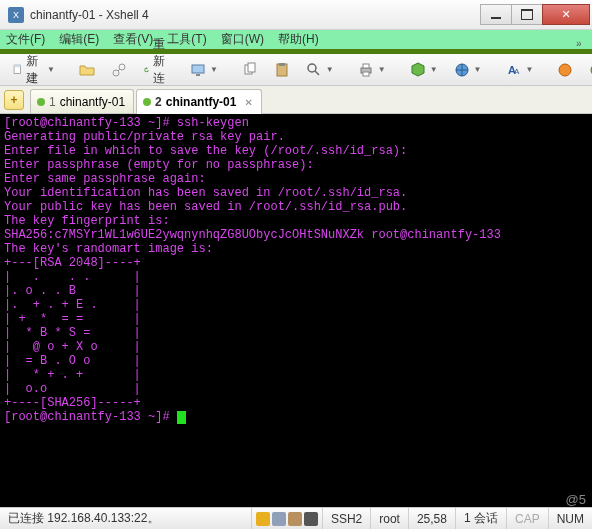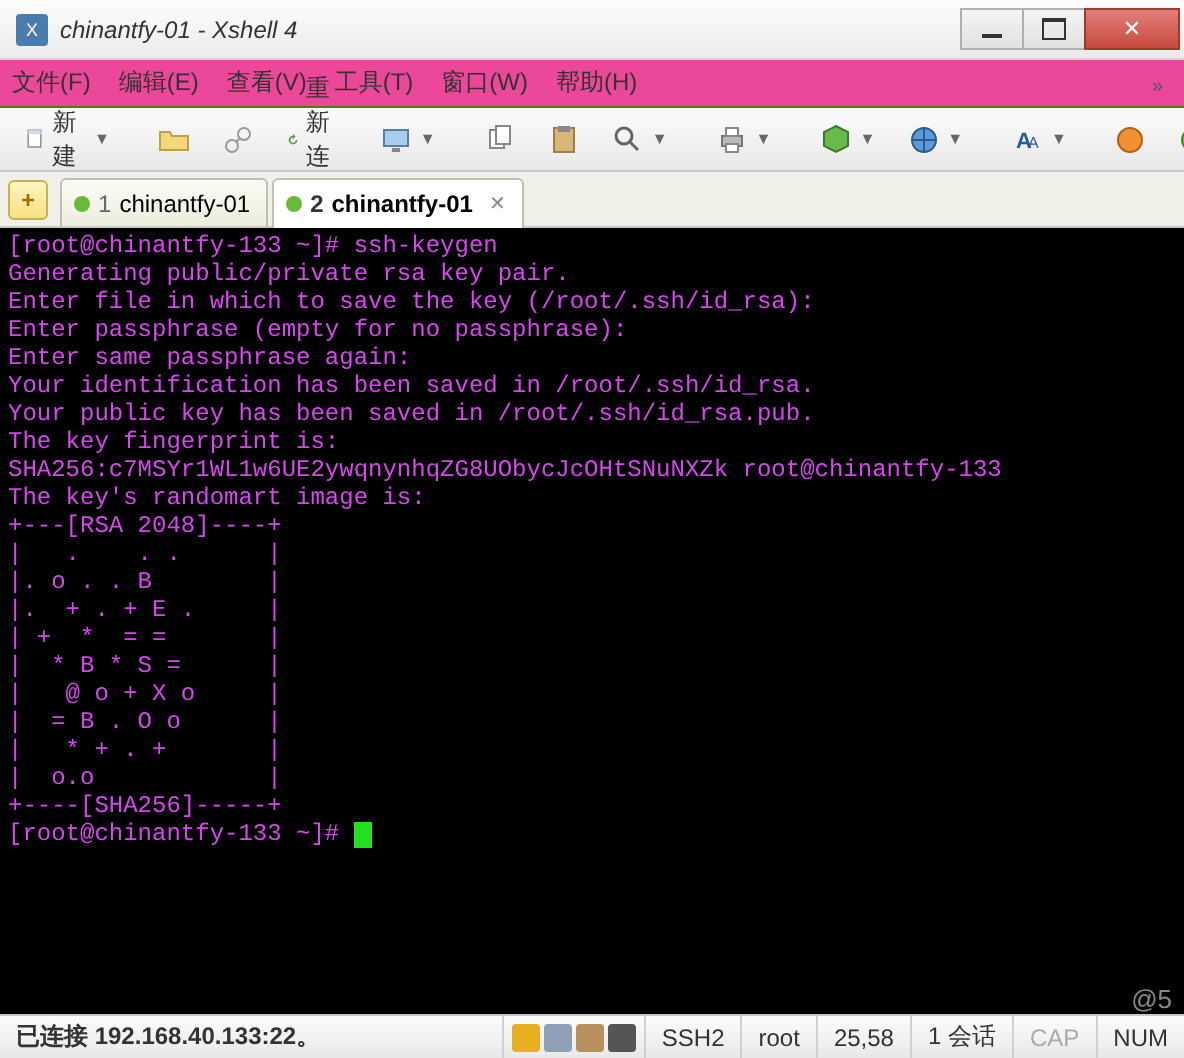--- a/index.html
+++ b/index.html
@@ -1,46 +1,46 @@
 <!DOCTYPE html>
 <html><head>
 <meta charset="utf-8">
 <style>
 * { margin:0; padding:0; box-sizing:border-box; }
 body { width:592px; height:529px; font-family:"Microsoft YaHei","Segoe UI",Tahoma,sans-serif; font-size:12px; background:#fff; overflow:hidden; position:relative; }
 .titlebar { height:30px; background:linear-gradient(#fdfdfd,#ebebeb); border-bottom:1px solid #d0d0d0; display:flex; align-items:center; padding:0 2px 0 8px; }
 .titlebar .icon { width:16px; height:16px; background:#4a7cb0; border-radius:2px; margin-right:6px; display:flex; align-items:center; justify-content:center; color:#fff; font-size:9px; }
-.titlebar .title { flex:1; color:#333;font-style:italic; }
+.titlebar .title { flex:1; color:#333; }
 .winbtns { display:flex; }
 .winbtn { width:32px; height:21px; display:flex; align-items:center; justify-content:center; border:1px solid #b0b0b0; margin-left:-1px; background:linear-gradient(#f5f5f5,#e0e0e0); cursor:pointer; }
 .winbtn.min::before{content:"";width:10px;height:2px;background:#333;margin-top:6px;}
 .winbtn.max::before{content:"";width:10px;height:8px;border:1px solid #333;border-top:2px solid #333;}
 .winbtn.close{ background:linear-gradient(#e37f7b,#c74a3c); width:48px; border-color:#9a3b30;}
 .winbtn.close::before{content:"✕";color:#fff;font-size:11px;}
-.menubar { height:24px; background:#ec4899; border-bottom:1px solid #4d7c0f; display:flex; align-items:center; padding:0 6px; gap:14px; }
+.menubar { height:24px; background:#86efac; border-bottom:5px solid #4d7c0f; display:flex; align-items:center; padding:0 6px; gap:14px; }
 .menubar span{ color:#333; cursor:pointer; }
 .toolbar { height:32px; background:linear-gradient(#fcfcfc,#e8e8e8); border-bottom:1px solid #c8c8c8; display:flex; align-items:center; padding:0 6px; gap:4px; }
 .tbtn { height:24px; padding:0 5px; display:flex; align-items:center; gap:3px; border:1px solid transparent; border-radius:2px; cursor:pointer; }
 .tbtn svg{width:16px;height:16px;}
 .tbtn .drop{font-size:8px;color:#666;margin-left:1px;}
 .sep{width:1px;height:22px;background:#c0c0c0;margin:0 2px;}
 .new-lbl{font-size:12px;color:#333;}
 .tabbar { height:28px; background:#f0f0e8; border-bottom:1px solid #c8c8c8; display:flex; align-items:flex-end; padding:0 4px; gap:2px; }
 .addtab{width:20px;height:20px;background:linear-gradient(#fff5c0,#f5e080);border:1px solid #c8b050;border-radius:3px;display:flex;align-items:center;justify-content:center;cursor:pointer;margin-bottom:3px;margin-right:4px;color:#a07000;font-weight:bold;}
 .tab { height:24px; padding:0 8px 0 6px; display:flex; align-items:center; gap:4px; border:1px solid #c0c0b8; border-bottom:none; background:linear-gradient(#fdfdf5,#ececdc); border-radius:3px 3px 0 0; cursor:pointer; }
 .tab.active{background:#fff;height:25px;margin-bottom:-1px;}
 .tab .dot{width:8px;height:8px;border-radius:50%;background:#6aba3a;}
 .tab .num{color:#666;}
 .tab .close{color:#888;font-size:10px;margin-left:4px;}
 .terminal { background:#000; color:#d946ef; font-family:"Consolas","Courier New",monospace; font-size:12px; line-height:14px; padding:2px 4px; height:411px; overflow:hidden; white-space:pre; position:relative; }
 .cursor{display:inline-block;width:9px;height:13px;background:#20e020;vertical-align:text-bottom;}
 .watermark{position:absolute;bottom:22px;right:6px;color:#888;font-size:13px;z-index:5;}
 .statusbar { height:22px; background:linear-gradient(#fcfcfc,#e8e8e8); border-top:1px solid #c8c8c8; display:flex; align-items:center; font-size:12px; color:#333; position:absolute; bottom:0; left:0; right:0; }
 .statusbar .cell{padding:0 8px;border-right:1px solid #d0d0d0;height:100%;display:flex;align-items:center;}
-.statusbar .cell:first-child{flex:1;font-weight:bold;}
+.statusbar .cell:first-child{flex:1;}
 .statusbar .sicns{display:flex;gap:2px;padding:0 4px;border-right:1px solid #d0d0d0;height:100%;align-items:center;}
 .sicn{width:14px;height:14px;border-radius:2px;}
 .chev{position:absolute;right:4px;top:38px;width:12px;font-size:10px;color:#555;cursor:pointer;}
 </style>
 </head>
 <body>
 
 <div class="titlebar">
   <div class="icon">X</div>
   <div class="title">chinantfy-01 - Xshell 4</div>

